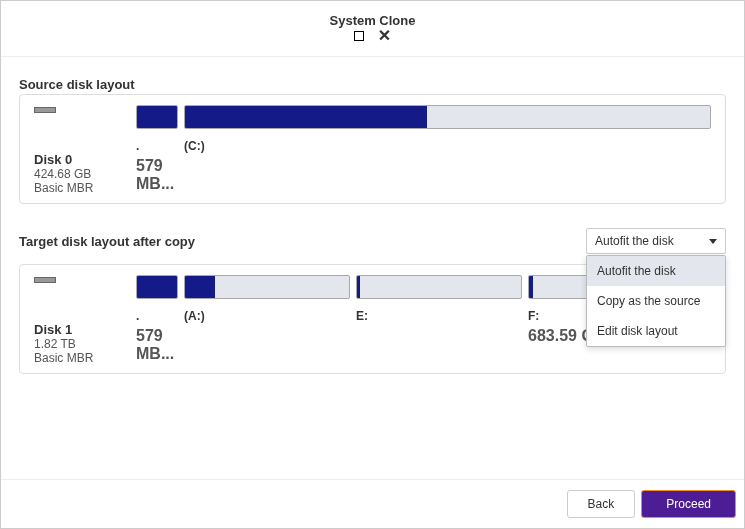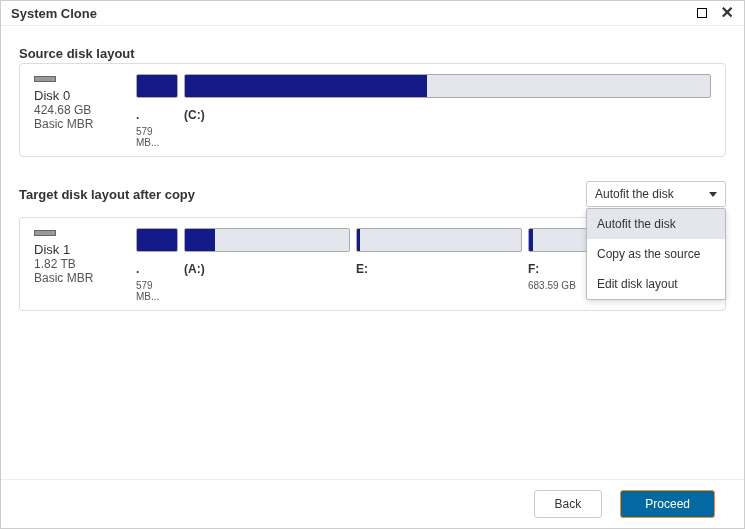--- a/index.html
+++ b/index.html
@@ -1,48 +1,48 @@
 <!DOCTYPE html>
 <html><head>
   <meta charset="utf-8">
   <style>
     * { box-sizing: border-box; margin: 0; padding: 0; font-family: "Segoe UI", Arial, sans-serif; }
     body { background: #fff; font-size: 12px; color: #333; }
     .window { width: 745px; height: 529px; border: 1px solid #ccc; display: flex; flex-direction: column; }
-    .titlebar { display: flex; align-items: center; justify-content: space-between; padding: 4px 10px; border-bottom: 1px solid #eee; }
+    .titlebar { display: flex; align-items: center; justify-content: space-between; padding: 12px 10px; border-bottom: 1px solid #eee; flex-direction: column; }
     .titlebar .title { font-size: 13px; font-weight: 600; }
     .titlebar .controls { display: flex; gap: 14px; }
     .titlebar .controls span { cursor: pointer; font-size: 16px; line-height: 1; }
     .maxicon { display:inline-block; width:10px; height:10px; border:1.5px solid #000; }
     .content { padding: 10px 18px; flex: 1; overflow: hidden; position: relative; }
     .section-title { font-size: 13px; font-weight: 700; margin: 10px 0 2px 0; }
     .disk-box { border: 1px solid #ddd; border-radius: 4px; padding: 10px 14px 8px 14px; }
     .disk-row { display: flex; gap: 12px; }
     .disk-meta { width: 90px; flex-shrink: 0; }
     .disk-icon { display:inline-block; width:22px; height:6px; background:#999; border:1px solid #666; margin-bottom:3px; }
-    .disk-name { font-size: 13px; font-weight: 400; }
+    .disk-name { font-size: 13px; font-weight: 700; margin-top: 33px; }
     .disk-size { font-size: 12px; color: #555; }
     .disk-type { font-size: 12px; color: #555; }
     .partitions { display: flex; flex: 1; gap: 6px; }
     .part-col { display: flex; flex-direction: column; gap: 4px; }
     .bar { height: 24px; border: 1px solid #aaa; border-radius: 2px; background: #e3e6ec; position: relative; overflow: hidden; }
     .bar .fill { position: absolute; top:0; left:0; height:100%; background:#141a88; }
     .plabel { font-size: 12px; font-weight:700; margin-top:6px; }
-    .pmeta { font-size: 10px; color:#555; }
+    .pmeta { font-size: 16px; color:#555;font-weight:bold; }
     .target-header { display:flex; align-items:center; justify-content:space-between; margin: 24px 0 10px 0; }
     .dropdown { position: relative; margin-left: 40px; }
     .dropdown-btn { width:140px; height:26px; border:1px solid #ccc; border-radius:2px; background:#fff; display:flex; align-items:center; justify-content:space-between; padding:0 8px; font-size:12px; cursor:pointer; }
     .chev { width:0; height:0; border-left:4px solid transparent; border-right:4px solid transparent; border-top:5px solid #333; }
     .dropdown-menu { position:absolute; top:27px; right:0; width:140px; border:1px solid #bbb; border-radius:2px; background:#fff; box-shadow:0 2px 6px rgba(0,0,0,0.15); z-index:10; }
     .dropdown-menu .item { padding:8px 10px; font-size:12px; cursor:pointer; }
     .dropdown-menu .item.sel { background:#e3e6ec; }
-    .footer { border-top:1px solid #eee; display:flex; justify-content:flex-end; align-items:center; gap:18px; padding:10px 29px; }
+    .footer { border-top:1px solid #eee; display:flex; justify-content:flex-end; align-items:center; gap:6px; padding:10px 8px; }
     .btn { height:28px; padding:0 20px; border-radius:3px; font-size:12px; cursor:pointer; }
     .btn-back { background:#fff; border:1px solid #ccc; color:#333; }
-    .btn-proceed { background:#0369a1; border:1px solid #f68b1f; color:#fff; padding:0 24px; }
+    .btn-proceed { background:#4c1d95; border:1px solid #f68b1f; color:#fff; padding:0 24px; }
   </style>
 </head>
 <body>
 
 <div class="window">
   <div class="titlebar">
     <span class="title">System Clone</span>
     <div class="controls">
       <span><span class="maxicon"></span></span>
       <span style="font-weight:700;">✕</span>

